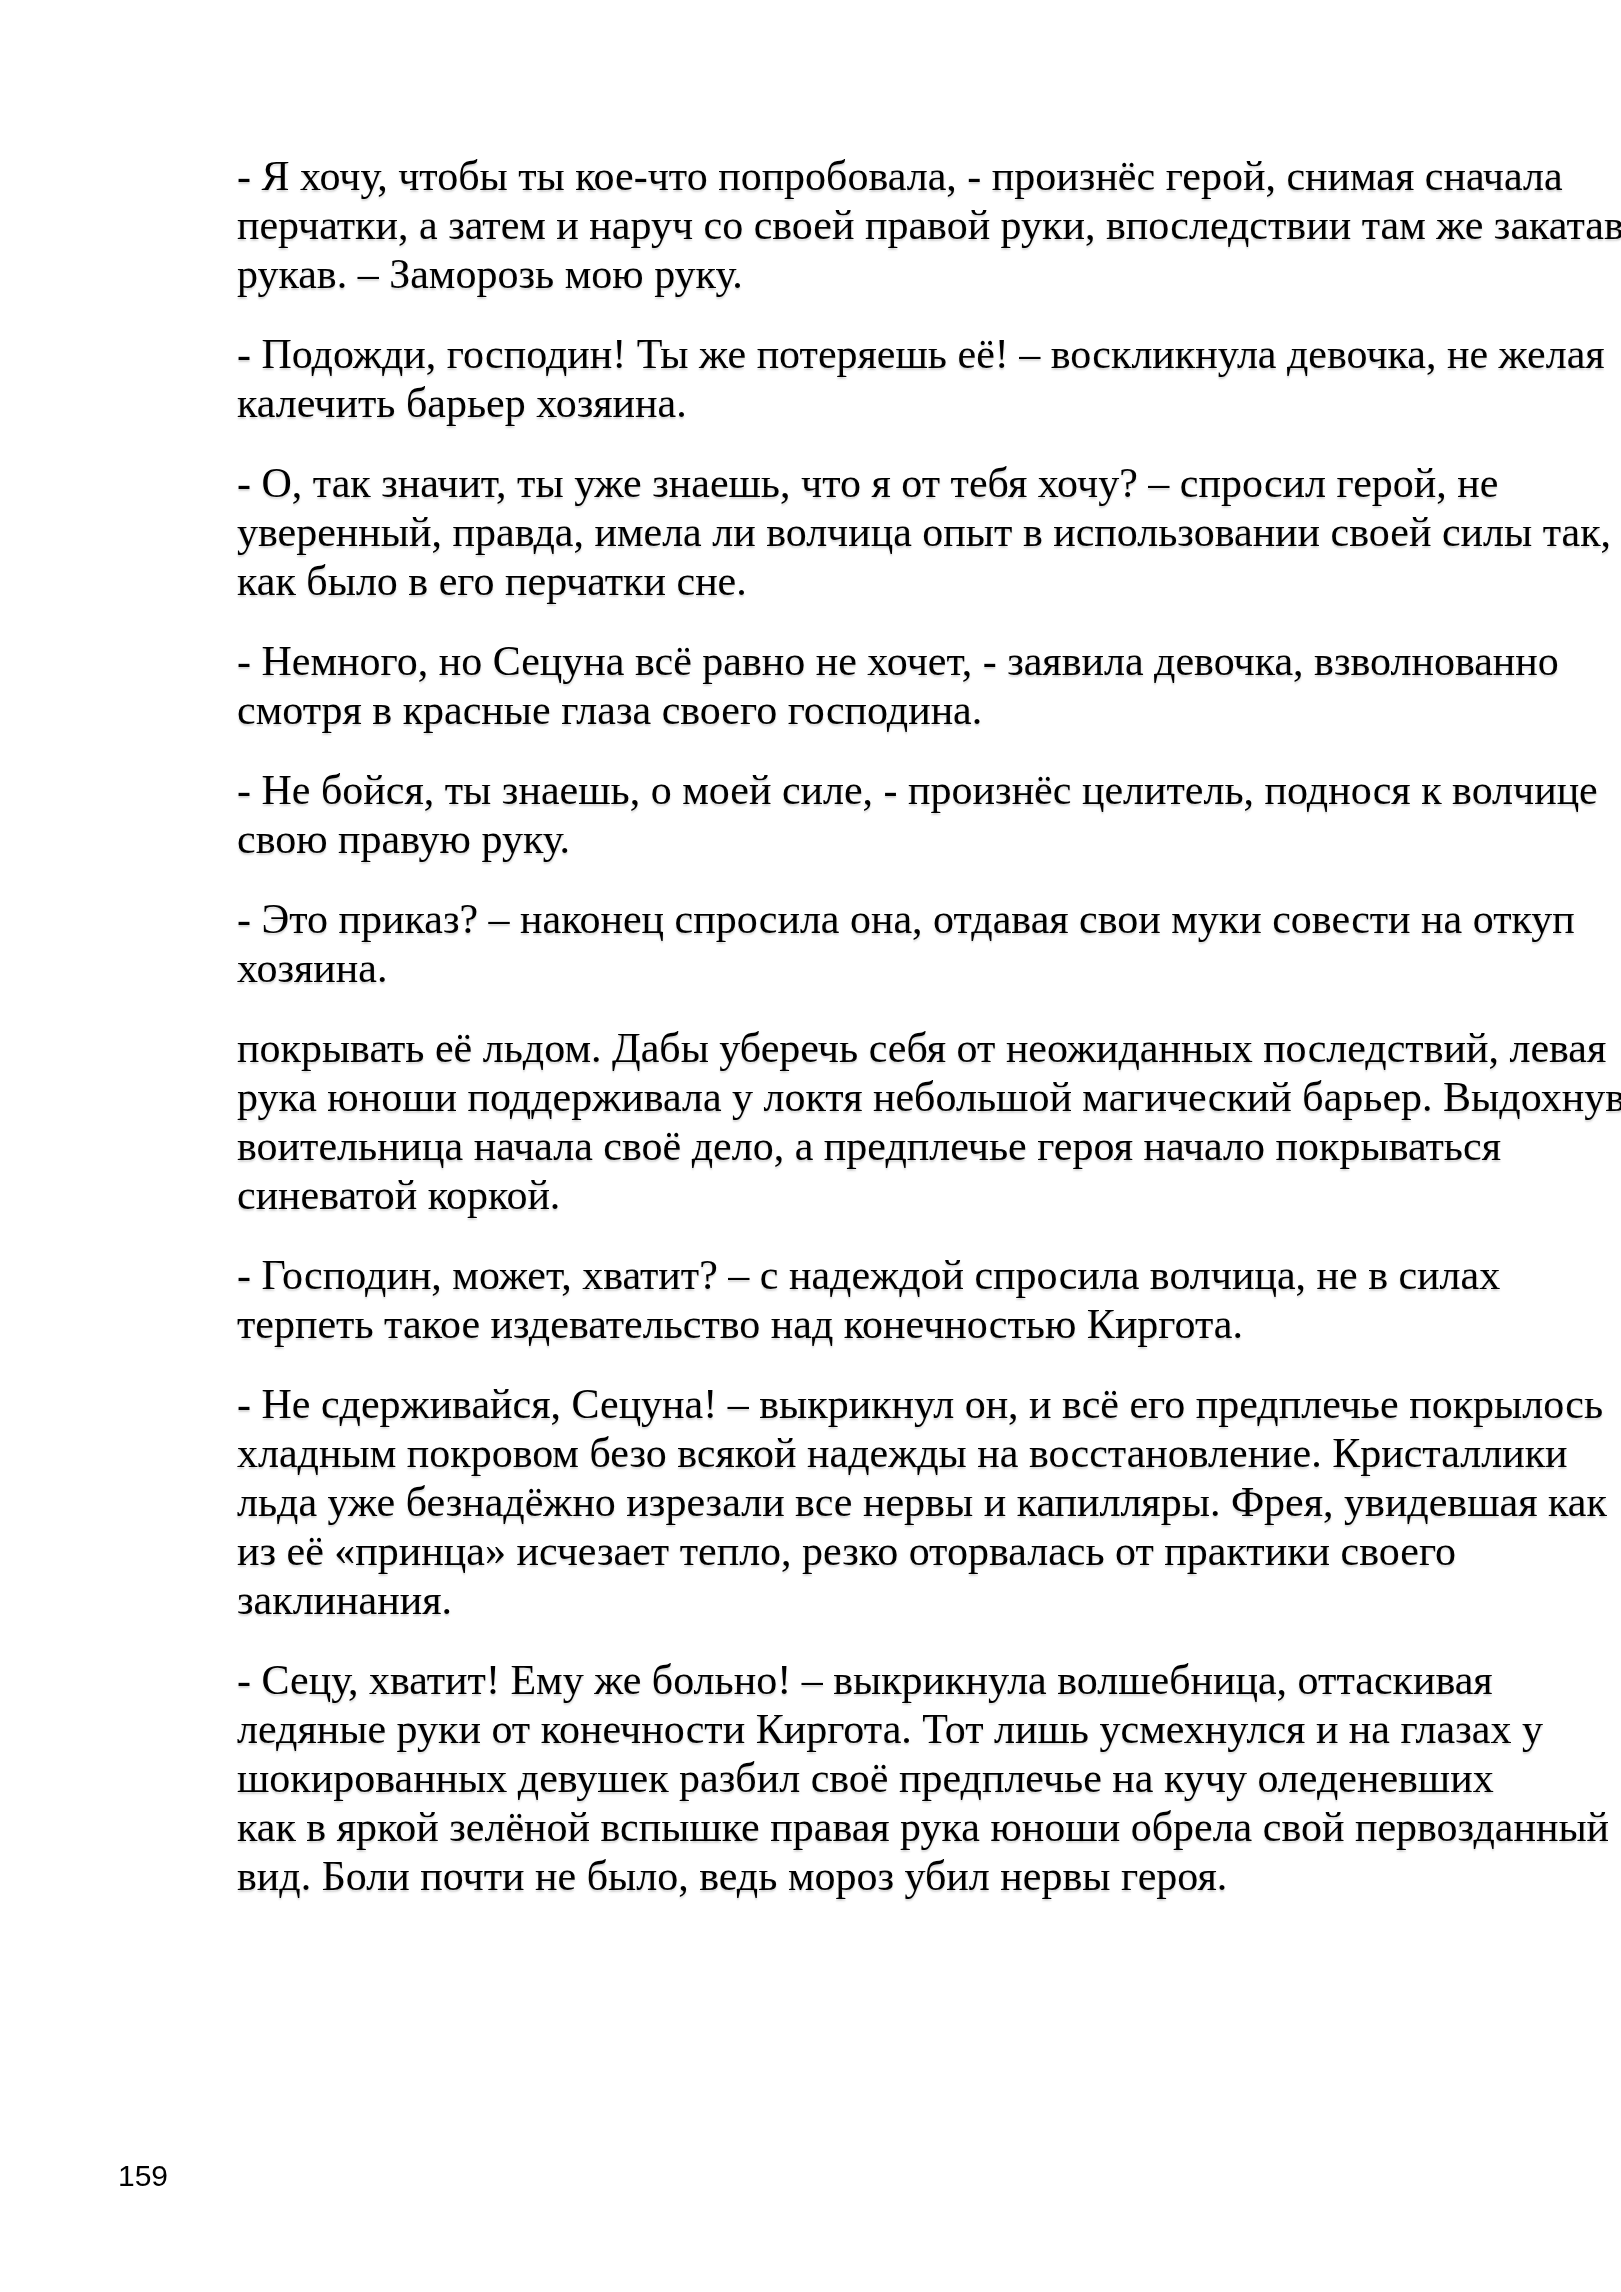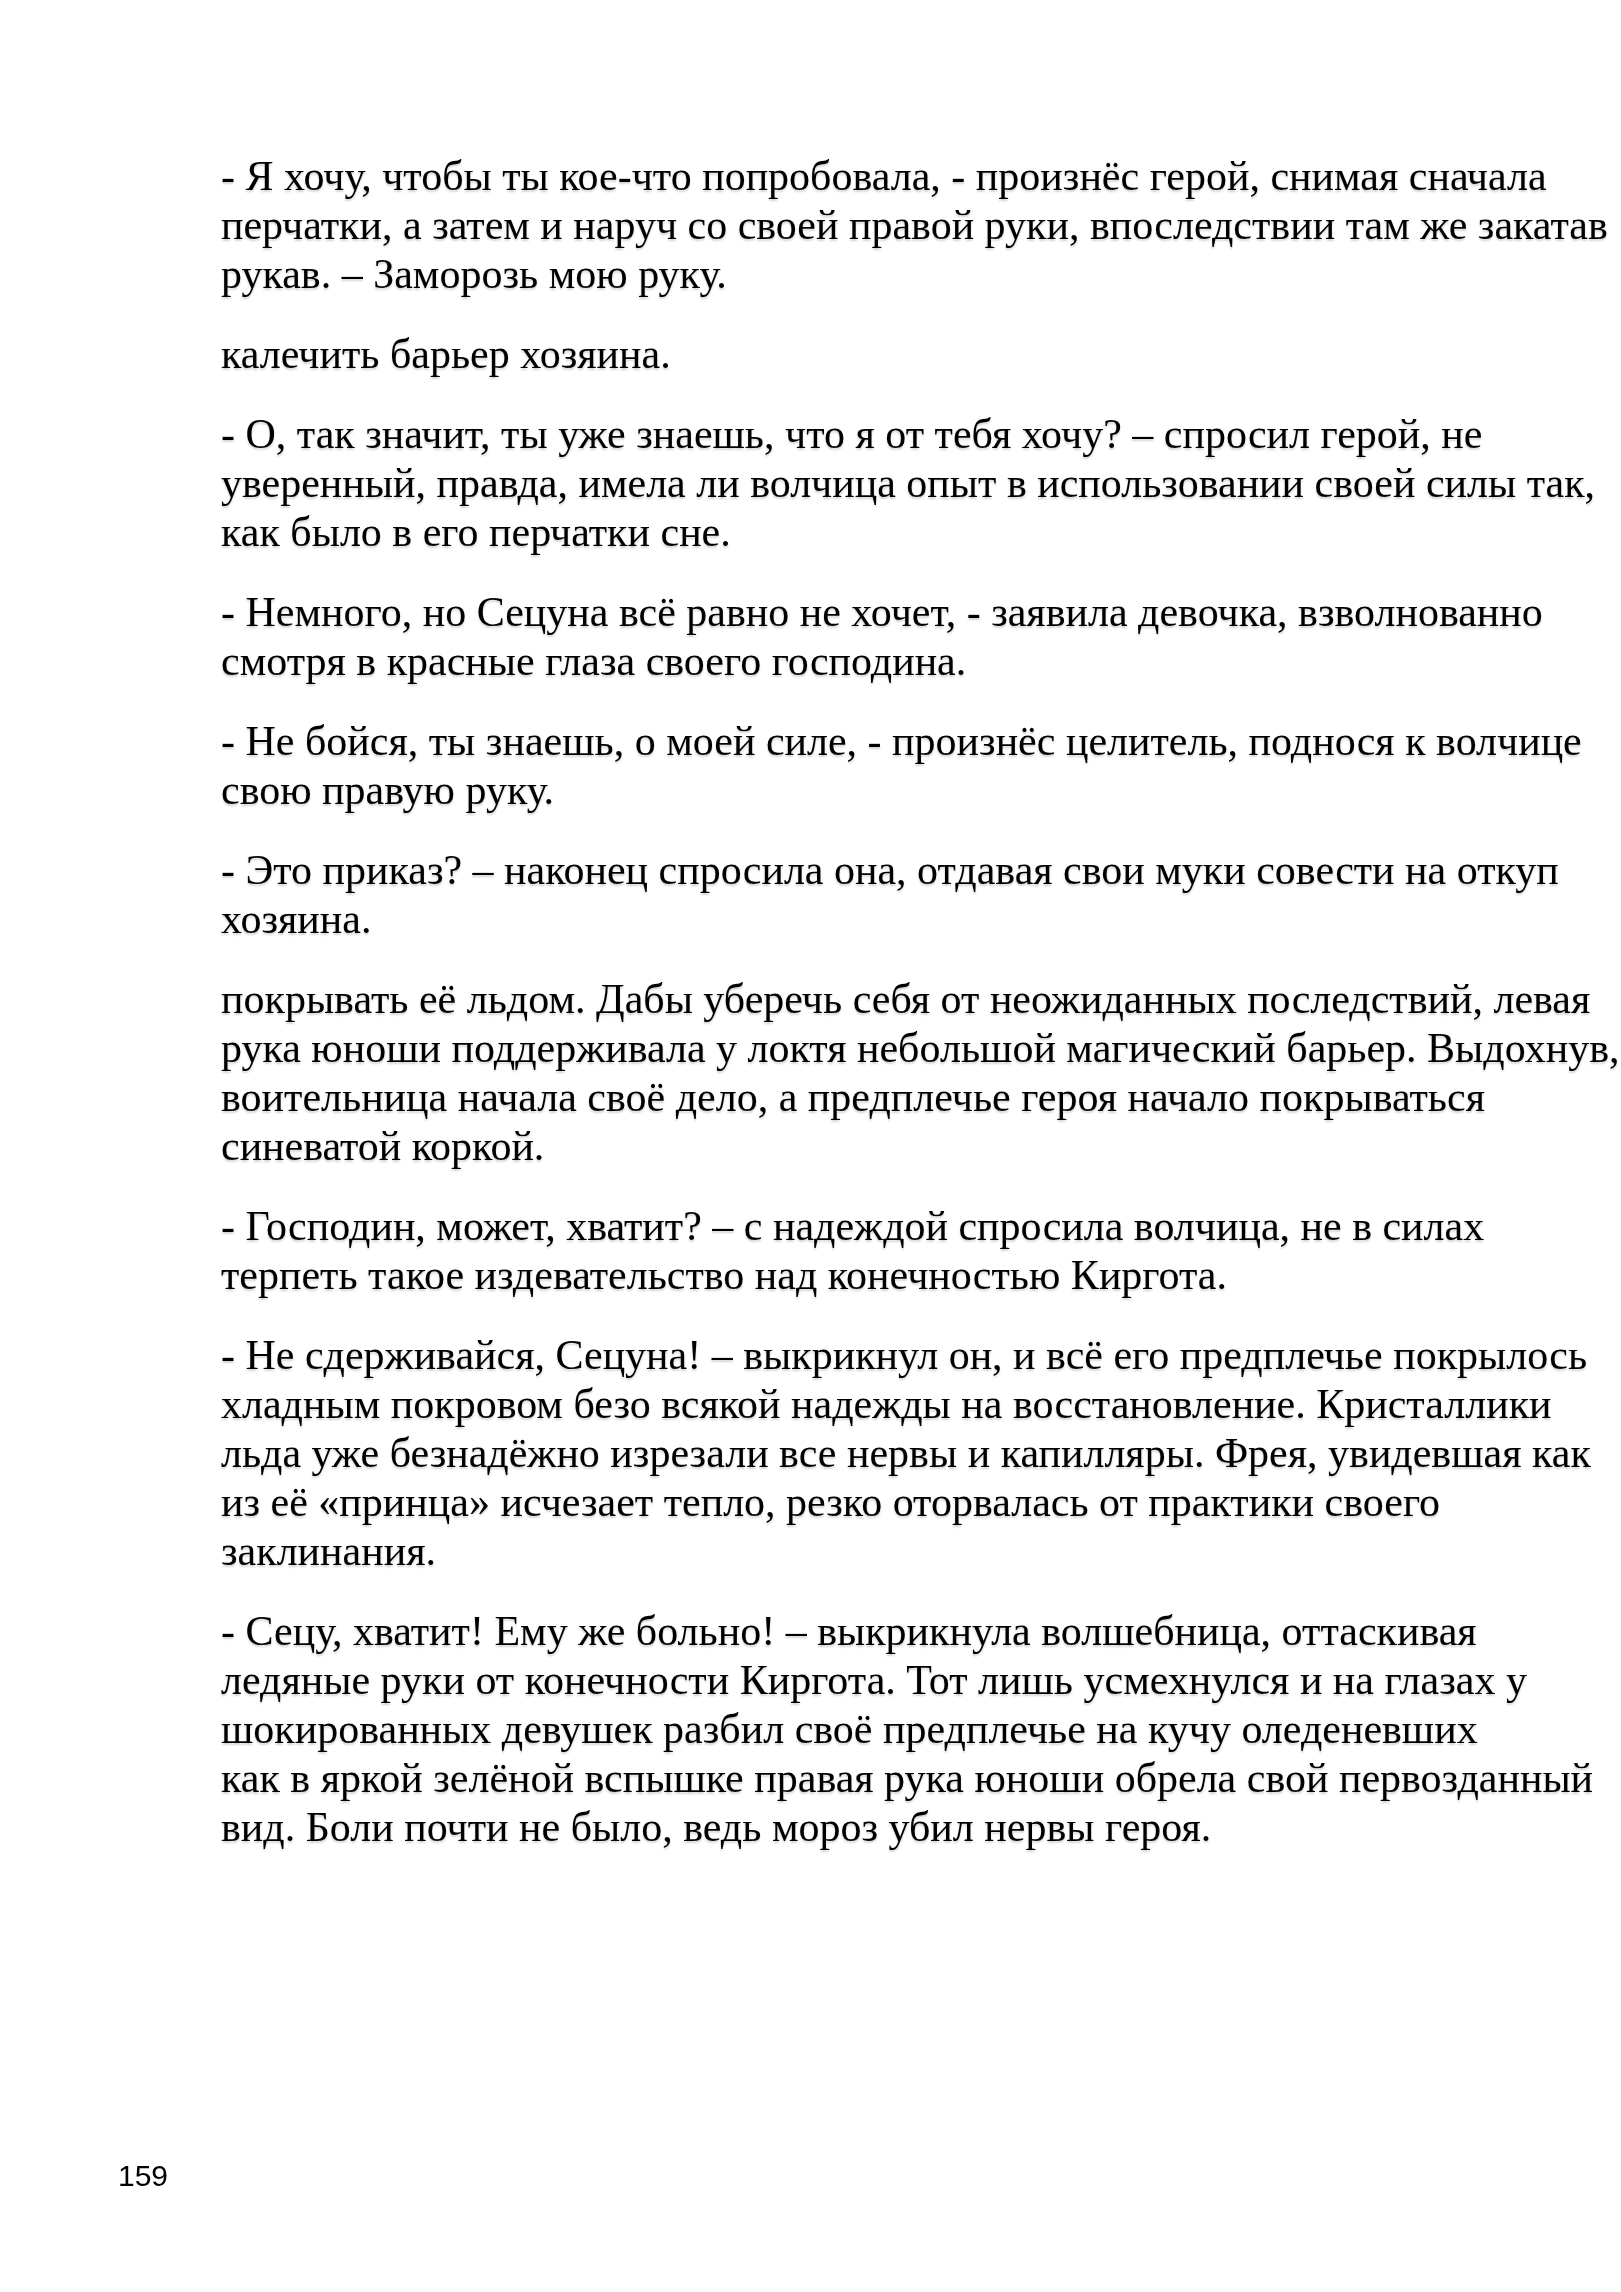--- a/index.html
+++ b/index.html
@@ -15,21 +15,21 @@
     font-family: "Liberation Serif", "DejaVu Serif", serif;
     color: #000000;
   }
   .page {
     position: absolute;
     inset: 0;
     background: #ffffff;
   }
   .text-block {
     position: absolute;
-    left: 221px;
+    left: 237px;
     top: 152px;
     width: 1313px;
   }
   .para {
     margin: 0 0 31px 0;
     padding: 0;
     font-size: 42px;
     line-height: 49px;
     font-weight: 400;
     text-shadow: 0 2px 2px rgba(60,60,60,0.22);
@@ -62,20 +62,21 @@
 
   <div class="text-block">
 
     <p class="para">
       <span class="line">- Я хочу, чтобы ты кое-что попробовала, - произнёс герой, снимая сначала</span>
       <span class="line">перчатки, а затем и наруч со своей правой руки, впоследствии там же закатав</span>
       <span class="line">рукав. – Заморозь мою руку.</span>
     </p>
 
     <p class="para">
+      <span class="line">- Подожди, господин! Ты же потеряешь её! – воскликнула девочка, не желая</span>
       <span class="line">калечить барьер хозяина.</span>
     </p>
 
     <p class="para">
       <span class="line">- О, так значит, ты уже знаешь, что я от тебя хочу? – спросил герой, не</span>
       <span class="line">уверенный, правда, имела ли волчица опыт в использовании своей силы так,</span>
       <span class="line">как было в его перчатки сне.</span>
     </p>
 
     <p class="para">

